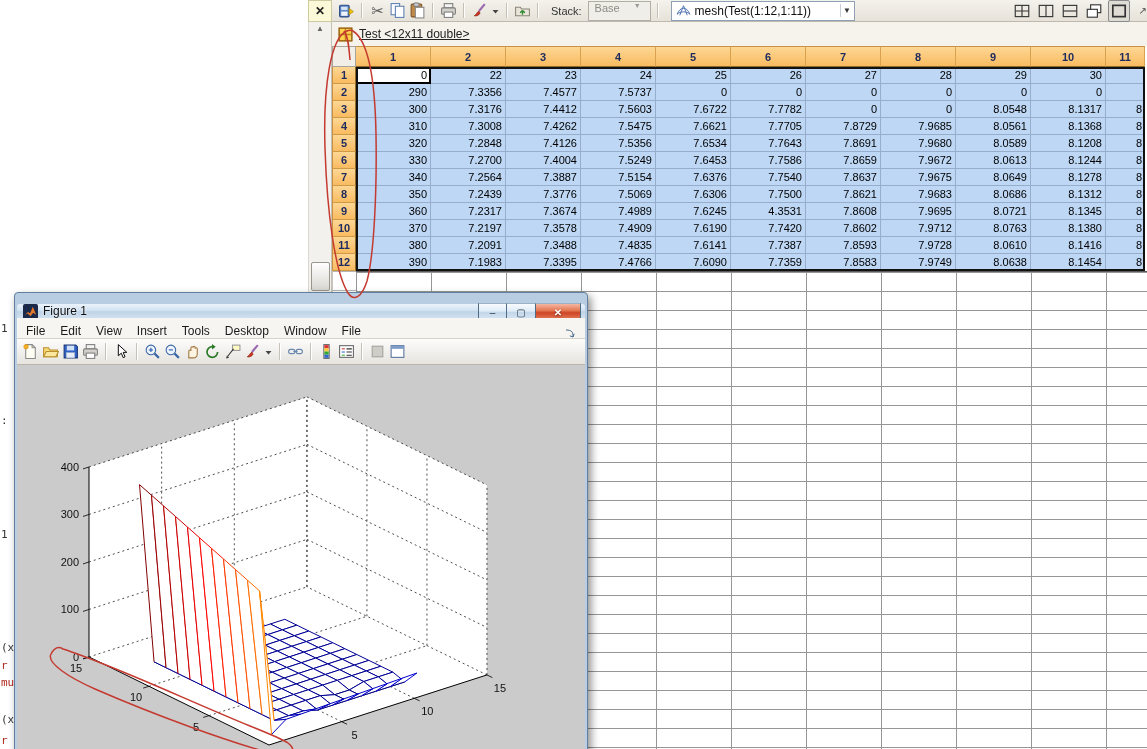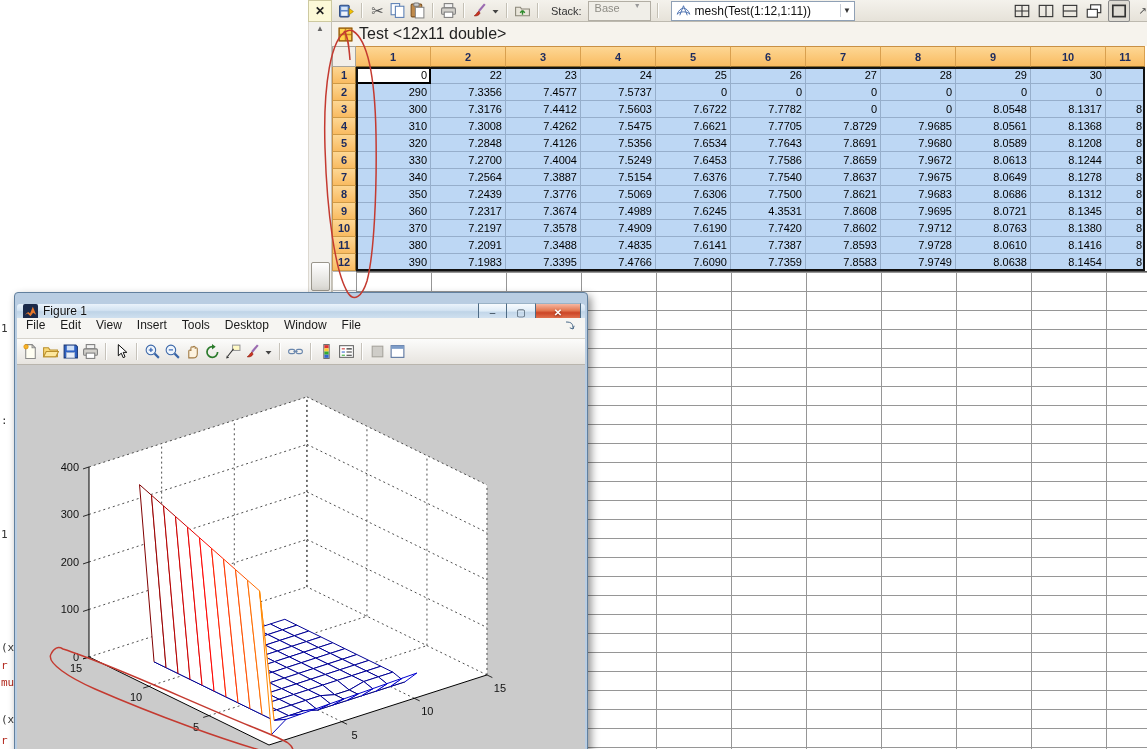--- a/index.html
+++ b/index.html
@@ -29,21 +29,21 @@
     font-size:11px;display:flex;align-items:flex-start;padding:0 3px 0 6px;gap:14px;}
   #plot-combo{height:18px;border:1px solid #8fa0b5;background:#fff;display:flex;align-items:center;
     padding:0 1px 0 3px;margin-left:6px;gap:3px;}
   #plot-combo .expr{font-size:12px;color:#111;padding-right:26px;}
   #layout-box{margin-left:auto;display:flex;align-items:center;gap:4px;padding-right:4px;}
   .layicon{width:18px;height:18px;display:inline-flex;padding:1px;}
   .layicon.sel{border:1px solid #8a8a8a;background:#dfdcd5;border-radius:2px;}
   #corner-arrow{font-size:10px;color:#444;margin-left:2px;}
   #ve-tabrow{position:absolute;left:332px;top:22px;width:815px;height:24px;background:#f6f3ed;
     display:flex;align-items:center;gap:5px;padding-left:5px;box-sizing:border-box;}
-  #ve-tabrow .title{font-size:16px;color:#222;}
+  #ve-tabrow .title{font-size:12px;color:#222;text-decoration:underline;}
 
   
   #ve-table{position:absolute;left:332px;top:46px;}
   .hrow{display:flex;}
   .corner{width:24px;height:21px;background:#f2efe9;border:1px solid #a8a49a;border-width:1px 1px 1px 1px;box-sizing:border-box;}
   .hcell{width:75px;height:21px;box-sizing:border-box;background:linear-gradient(#fdd794,#f9bb61);
     border-right:1px solid #d9a04f;border-bottom:1px solid #8e6b2a;border-top:1px solid #c89045;
     font-size:11px;font-weight:bold;color:#1c2a5e;text-align:center;line-height:20px;}
   .hcell.c11{width:39px;}
   .drow{display:flex;}
@@ -78,21 +78,21 @@
   #fig-title{font-size:12px;color:#111;text-shadow:0 0 3px #fff;}
   #fig-buttons{position:absolute;right:4px;top:-1px;display:flex;}
   .winbtn{height:18px;border:1px solid #4e6b85;border-top:1px solid #9ab2c6;box-sizing:border-box;
     display:flex;align-items:center;justify-content:center;font-size:10px;color:#2a3a4a;
     background:linear-gradient(#f8fbfe,#dfecf7 45%,#c2d6e9 50%,#d8e6f3);}
   .winbtn.min{width:29px;border-radius:0 0 0 4px;}
   .winbtn.max{width:28px;border-left:none;border-right:none;}
   .winbtn.close{width:46px;color:#fff;font-weight:bold;border-radius:0 0 4px 0;
     background:linear-gradient(#f6b7a2,#e47953 40%,#cc4526 55%,#e8805c);text-shadow:0 1px 2px #7c2413;}
   #fig-menubar{height:20px;margin:0 2px;background:#f6f5f2;border-bottom:1px solid #d6d3cc;
-    display:flex;align-items:flex-start;gap:15px;padding:0 9px;position:relative;}
+    display:flex;align-items:flex-end;gap:15px;padding:0 9px;position:relative;}
   .menu-item{font-size:12px;color:#1a1a1a;}
   #menu-dock{margin-left:auto;width:12px;height:12px;}
   #fig-toolbar{height:25px;margin:0 2px;background:linear-gradient(#fcfcfb,#e7e4df);
     border-bottom:1px solid #b9b5ad;display:flex;align-items:center;padding-left:5px;gap:3px;}
   .fsep{width:1px;height:17px;background:#c6c2ba;border-right:1px solid #fff;margin:0 3px;}
   #fig-canvas{position:relative;margin:0 2px;height:397px;background:#cbcbcb;overflow:hidden;}
   #plot-svg{position:absolute;left:0;top:0;}
 
   #annotations{position:absolute;left:0;top:0;z-index:60;pointer-events:none;}
 </style>

